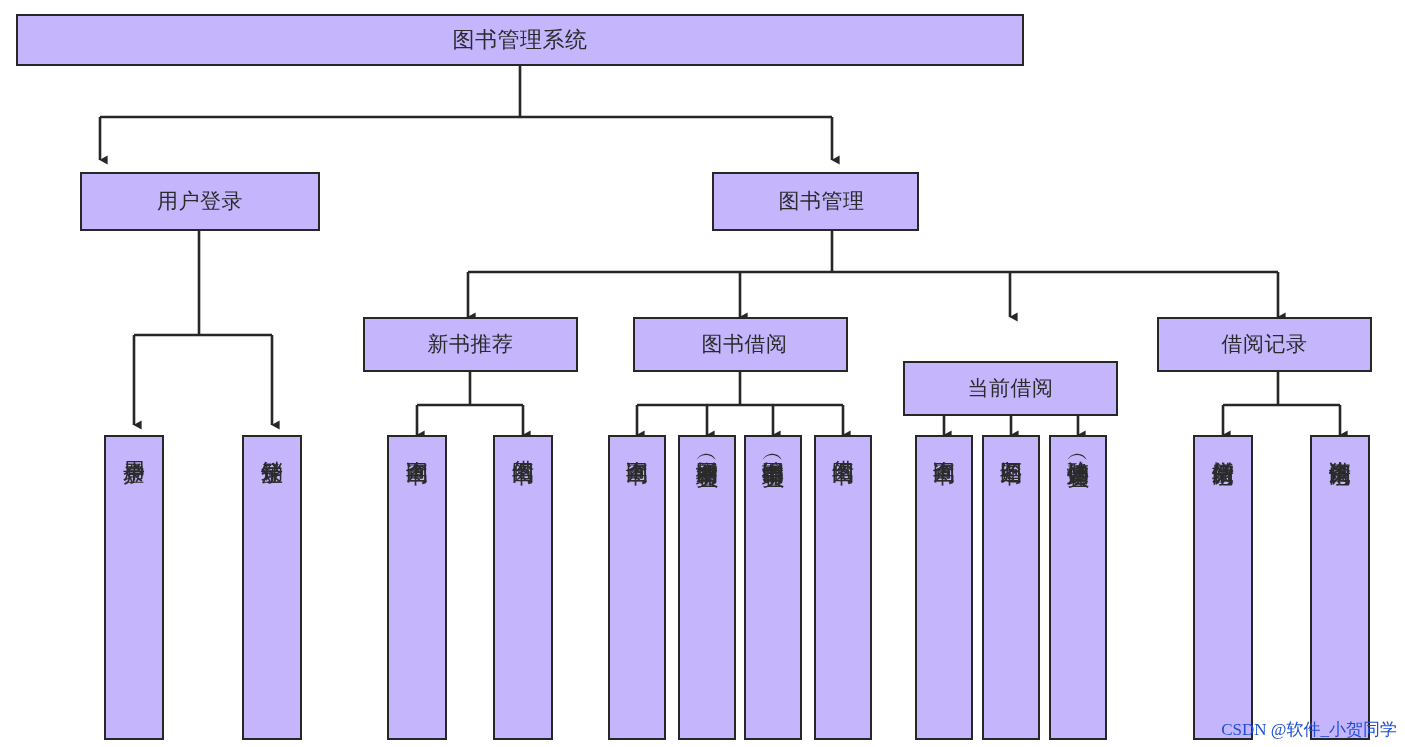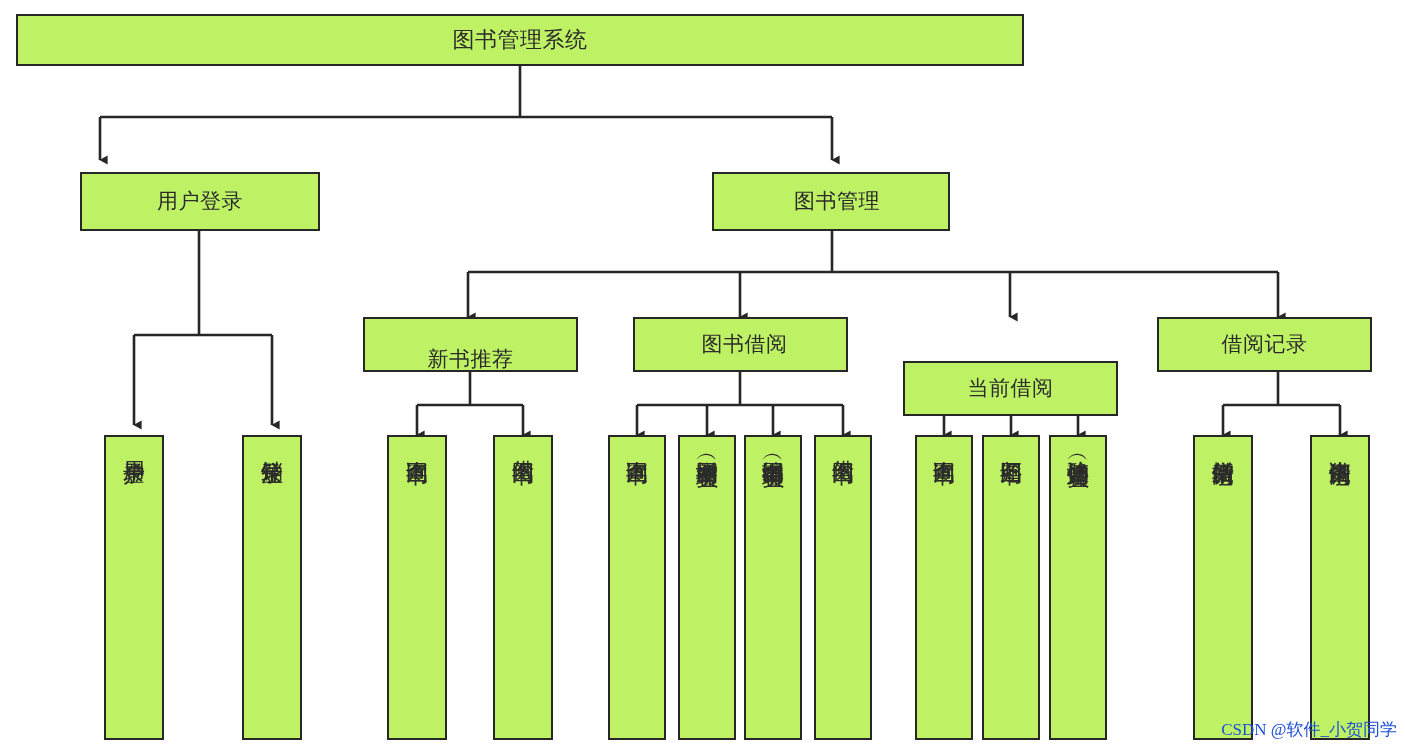--- a/index.html
+++ b/index.html
@@ -8,21 +8,21 @@
     background:#ffffff;
     font-family:"DejaVu Sans","Liberation Sans",sans-serif;
     overflow:hidden;
     position:relative;
   }
   #canvas{position:absolute;left:0;top:0;width:1405px;height:747px;}
   .node{
     position:absolute;
     box-sizing:border-box;
     border:2.5px solid #272727;
-    background:#bef264;
+    background:#c4b5fd;
     display:flex;
     align-items:center;
     justify-content:center;
     color:#2b2b2b;
     z-index:3;
   }
   .node .lbl{
     display:block;
     text-align:center;
     line-height:1.05;
@@ -107,25 +107,25 @@
     </g>
   </svg>
 
   <div class="node h root" style="left:16px;top:14px;width:1008px;height:52px;">
     <span class="lbl">图书管理系统</span>
   </div>
 
   <div class="node h" style="left:80px;top:172px;width:240px;height:59px;">
     <span class="lbl">用户登录</span>
   </div>
-  <div class="node h" style="left:712px;top:172px;width:238px;height:59px;padding-left:12px;">
+  <div class="node h" style="left:712px;top:172px;width:207px;height:59px;padding-left:12px;">
     <span class="lbl">图书管理</span>
   </div>
 
-  <div class="node h" style="left:363px;top:317px;width:215px;height:55px;align-items:flex-end;">
+  <div class="node h" style="left:363px;top:317px;width:215px;height:55px;">
     <span class="lbl">新书推荐</span>
   </div>
   <div class="node h" style="left:633px;top:317px;width:215px;height:55px;padding-left:8px;">
     <span class="lbl">图书借阅</span>
   </div>
   <div class="node h" style="left:903px;top:317px;width:215px;height:55px;margin-top:44px;">
     <span class="lbl">当前借阅</span>
   </div>
   <div class="node h" style="left:1157px;top:317px;width:215px;height:55px;align-items:center;">
     <span class="lbl">借阅记录</span>

